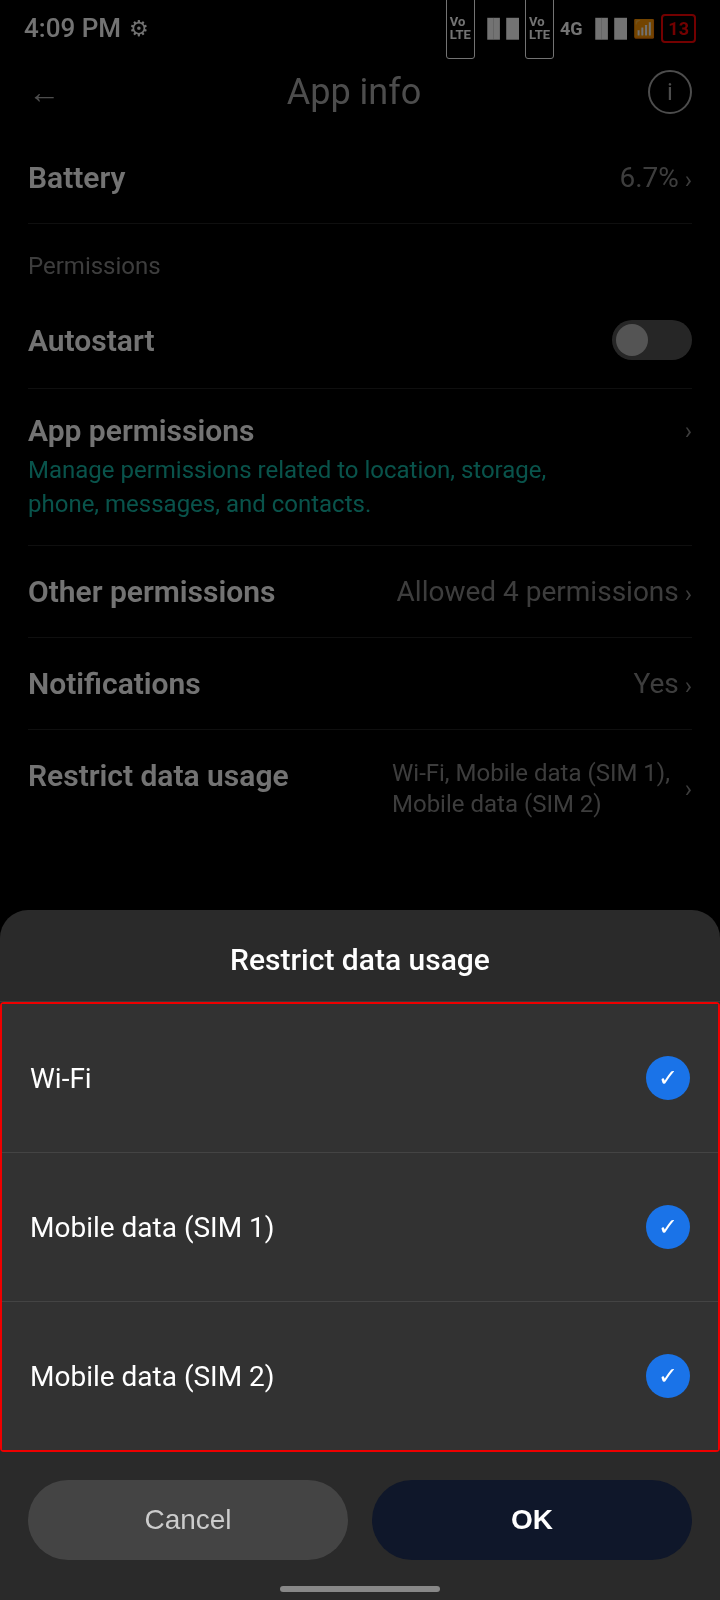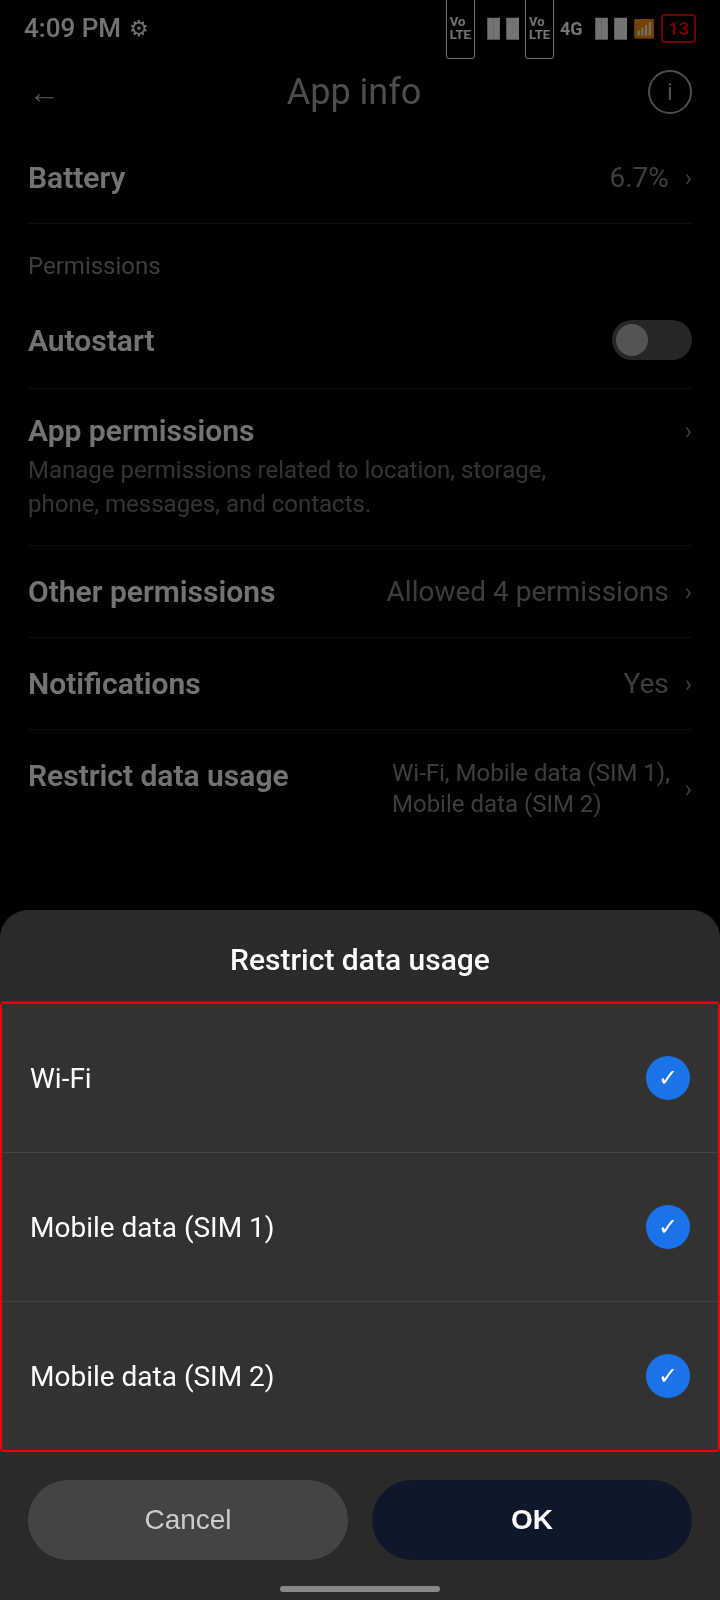--- a/index.html
+++ b/index.html
@@ -95,22 +95,22 @@
     }
     .settings-row-label {
       font-size: 30px;
       font-weight: 600;
       color: #fff;
     }
     .settings-row-value {
       font-size: 28px;
       color: #888;
       display: flex;
-      align-items: center;
-      gap: 16px;
+      align-items: flex-end;
+      gap: 6px;
     }
     .chevron {
       font-size: 24px;
       color: #888;
     }
 
     
     .section-label {
       font-size: 24px;
       color: #888;
@@ -148,21 +148,21 @@
       align-items: center;
       justify-content: space-between;
     }
     .perm-row-title {
       font-size: 30px;
       font-weight: 600;
       color: #fff;
     }
     .perm-row-sub {
       font-size: 24px;
-      color: #737373;
+      color: #14b8a6;
       margin-top: 6px;
       max-width: 580px;
       line-height: 1.4;
     }
 
     
     .notif-row {
       display: flex;
       align-items: center;
       justify-content: space-between;

